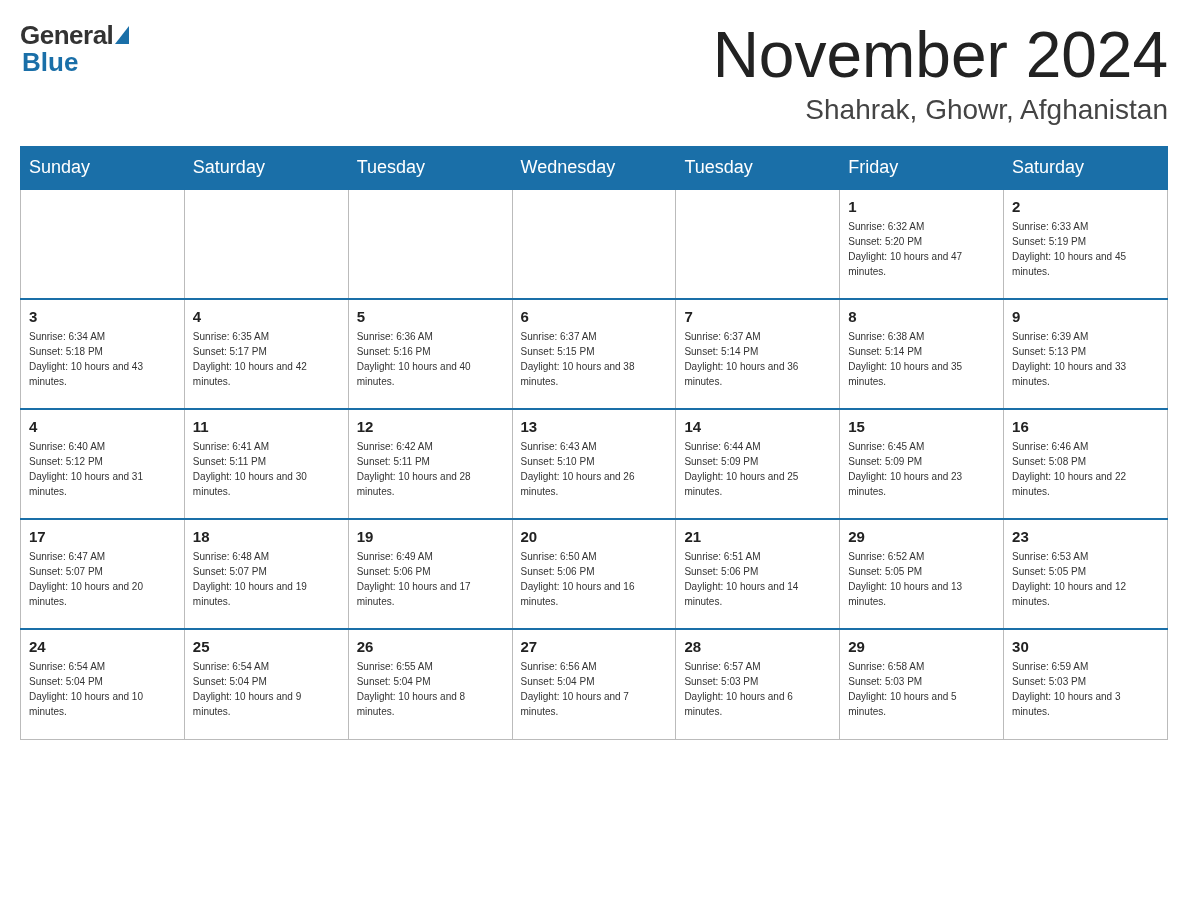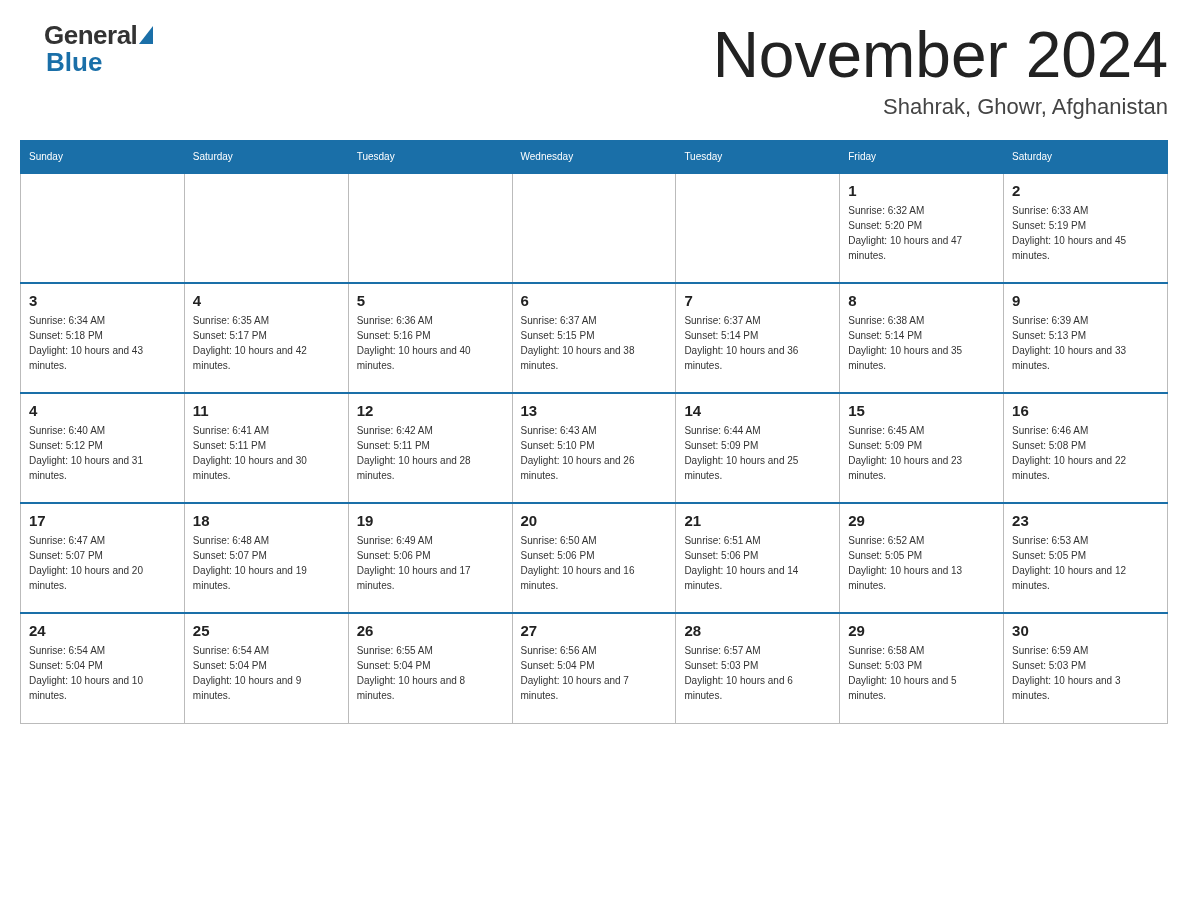--- a/index.html
+++ b/index.html
@@ -8,21 +8,20 @@
       background: #fff;
       padding: 20px;
       width: 1188px;
       min-height: 918px;
     }
     .header {
       display: flex;
       justify-content: space-between;
       align-items: flex-start;
       margin-bottom: 20px;
-      margin-left: 24px;
     }
     .logo {
       display: flex;
       flex-direction: column;
       align-items: flex-start;
     }
     .logo-top {
       display: flex;
       align-items: center;
     }
@@ -50,33 +49,33 @@
     .title-block {
       text-align: right;
     }
     .month-title {
       font-size: 64px;
       font-weight: normal;
       color: #222;
       line-height: 1.1;
     }
     .location {
-      font-size: 22px;
+      font-size: 28px;
       color: #444;
       margin-top: 4px;
     }
     .calendar {
       width: 100%;
       border-collapse: collapse;
       border: 1px solid #999;
     }
     .calendar th {
       background-color: #1a6fa8;
       color: #fff;
-      font-size: 10px;
+      font-size: 18px;
       font-weight: normal;
       padding: 10px 8px;
       text-align: left;
       border: 1px solid #1a6fa8;
     }
     .calendar td {
       vertical-align: top;
       padding: 8px;
       border: 1px solid #bbb;
       width: 14.28%;

